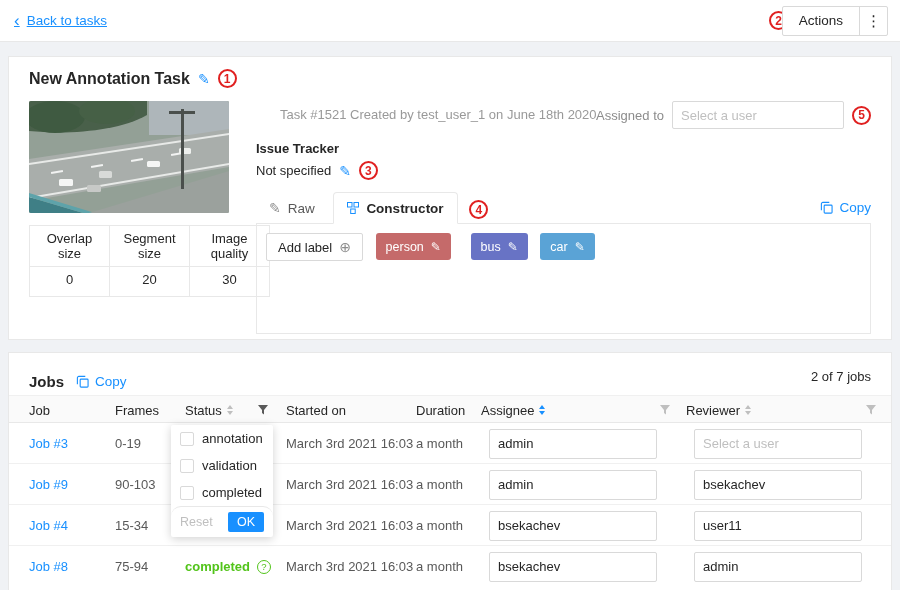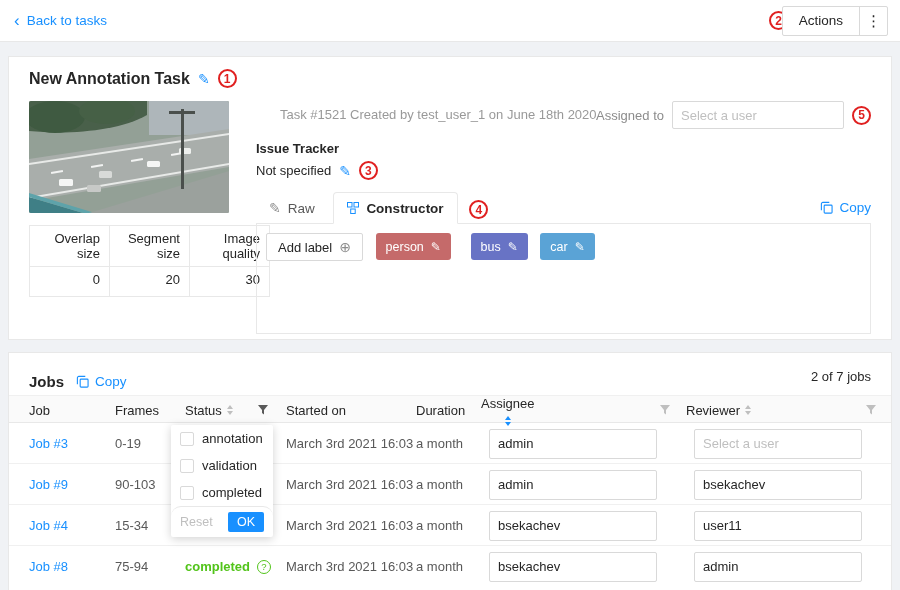--- a/index.html
+++ b/index.html
@@ -7,21 +7,21 @@
   body {
     font-family:"Liberation Sans", sans-serif;
     font-size:13px; color:#262626;
     background:#f0f2f5; position:relative; overflow:hidden;
   }
   .link { color:#1890ff; cursor:pointer; text-decoration:none; }
 
   
   .topbar { position:absolute; top:0; left:0; right:0; height:42px;
     background:#fff; border-bottom:1px solid #e8e8e8; }
-  .back { position:absolute; left:14px; top:0; line-height:42px; color:#1890ff; font-size:13.5px; }
+  .back { position:absolute; left:14px; top:0; line-height:42px; color:#1890ff; font-size:13.5px;text-decoration:underline; }
   .back .chev { font-size:17px; margin-right:7px; vertical-align:-1px; }
   .actions-group { position:absolute; right:12px; top:6px; height:30px; display:flex;
     border:1px solid #d9d9d9; border-radius:2px; background:#fff; align-items:stretch; }
   .actions-group .act-label { padding:0 16px; line-height:28px; font-size:13.5px; }
   .actions-group .act-dots { width:28px; border-left:1px solid #d9d9d9; text-align:center;
     line-height:28px; font-size:15px; color:#262626; }
 
   
   .badge { display:inline-flex; width:19px; height:19px; border:2px solid #e02020;
     border-radius:50%; color:#e02020; font-size:12px; font-weight:700;
@@ -32,21 +32,21 @@
   .task-card { top:56px; height:284px; }
   .jobs-card  { top:352px; height:238px; border-bottom:none; }
 
   
   .task-title-row { position:absolute; left:20px; top:12px; display:flex; align-items:center; gap:8px; }
   .task-title { font-size:16px; font-weight:600; }
   .pencil { color:#1890ff; font-size:14px; }
   .preview { position:absolute; left:20px; top:44px; width:200px; height:112px;
     border-radius:2px; overflow:hidden; background:#98a29b; }
   .params { position:absolute; left:20px; top:168px; border-collapse:collapse; }
-  .params th, .params td { border:1px solid #e8e8e8; font-weight:400; text-align:right;
+  .params th, .params td { border:1px solid #e8e8e8; font-weight:400; text-align:center;
     font-size:13px; padding:5px 9px; vertical-align:top; }
   .params th { width:80px; }
   .params td { height:30px; }
 
   .right-panel { position:absolute; left:247px; top:44px; right:20px; height:225px; }
   .meta-line { position:absolute; left:0; top:6px; color:#999; font-size:13px;margin-left:24px; }
   .assigned-group { position:absolute; right:0; top:0; display:flex; align-items:center; gap:8px; }
   .assigned-label { color:#8c8c8c; }
   .txt-input { height:28px; border:1px solid #d9d9d9; border-radius:2px; padding:0 8px;
     font-family:"Liberation Sans",sans-serif; font-size:13px; color:#262626; background:#fff; outline:none; }
@@ -263,21 +263,21 @@
       <svg class="funnel" width="12" height="12" viewBox="0 0 12 12">
           <path d="M1 1h10L7 6v4.5L5 9V6z" fill="#595959"></path>
         </svg>
     </span>
     <span class="th" style="left:277px;">
         <span>Started on</span>
       </span>
     <span class="th" style="left:407px;">
         <span>Duration</span>
       </span>
-    <span class="th" style="left:472px;flex-direction:column;">
+    <span class="th" style="left:472px;">
       <span>Assignee</span>
       <span class="sort blue">
           <span class="caret-up"></span>
           <span class="caret-down"></span>
         </span>
     </span>
     <span class="th" style="left:650px;">
       <svg class="funnel" width="12" height="12" viewBox="0 0 12 12">
           <path d="M1 1h10L7 6v4.5L5 9V6z" fill="#bfbfbf"></path>
         </svg>

